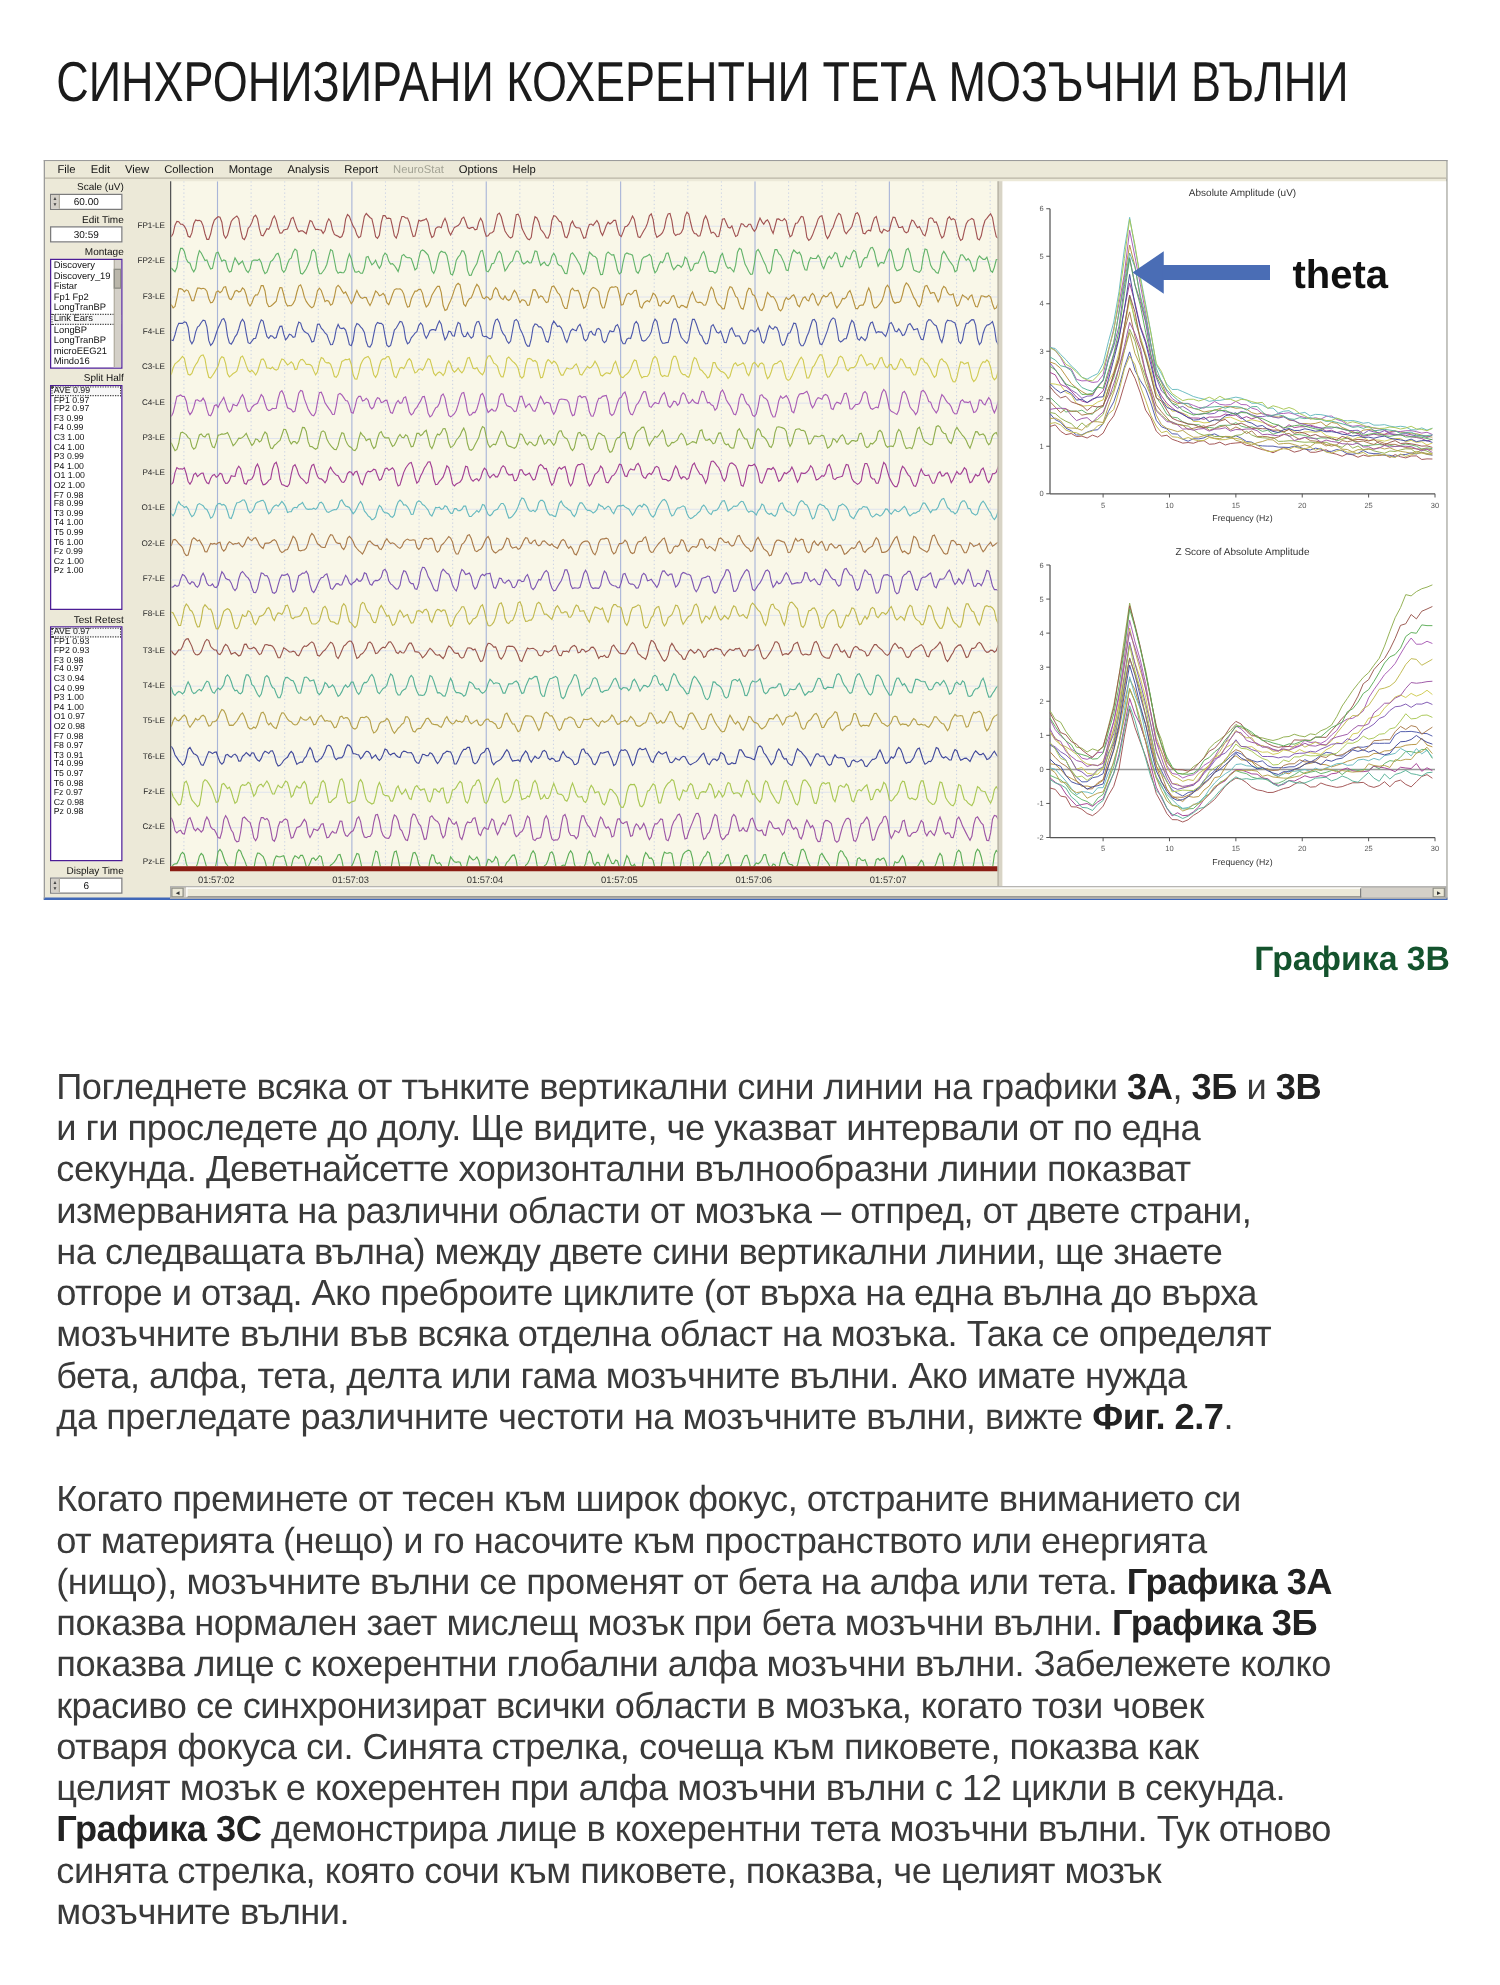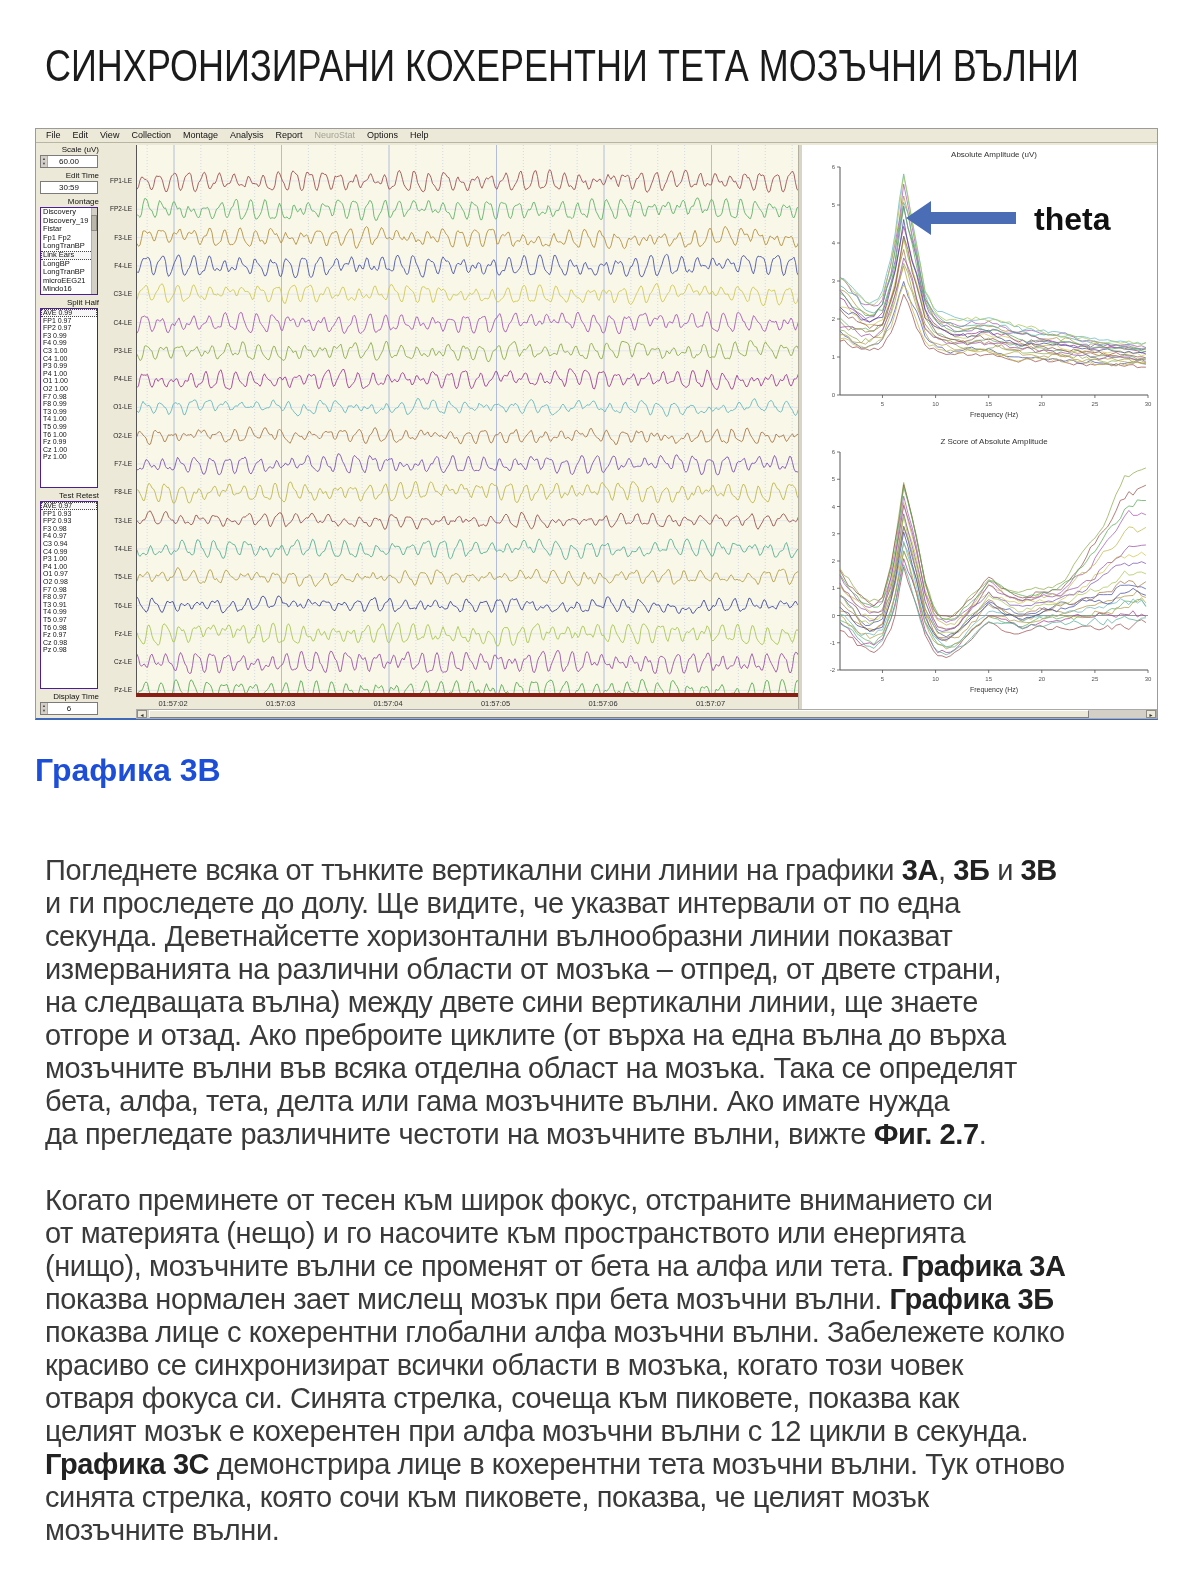--- a/index.html
+++ b/index.html
@@ -54,22 +54,22 @@
   
   .divider{position:absolute;left:762px;top:16px;width:4px;height:564px;background:#d8d4c6;border-left:1px solid #b3afa1}
   .charts{position:absolute;left:766px;top:16px;width:355px;height:564px;background:#ffffff}
   .charts svg{display:block}
   .arrow-shaft{position:absolute;left:128px;top:67px;width:86px;height:12px;background:#4a6db5}
   .arrow-head{position:absolute;left:104px;top:56px;width:0;height:0;
     border-top:17px solid transparent;border-bottom:17px solid transparent;border-right:25px solid #4a6db5}
   .theta-label{position:absolute;left:232px;top:56px;font-size:32px;font-weight:700;color:#111}
 
   
-  .caption{position:absolute;left:35px;top:752px;width:1125px;text-align:left;
-    font-size:32px;font-weight:700;color:#1d4ed8}
+  .caption{position:absolute;left:35px;top:752px;width:1125px;text-align:right;
+    font-size:27px;font-weight:700;color:#14532d}
   .body-text{position:absolute;left:45px;top:854px;width:1130px;color:#3a3a3a;
     font-size:29px;line-height:33px;letter-spacing:-.4px}
   .body-text .para{margin-bottom:33px}
   .body-text .tline{white-space:nowrap}
   .body-text b{font-weight:700;color:#222}
 </style>
 </head>
 <body>
 
 <div class="page">

